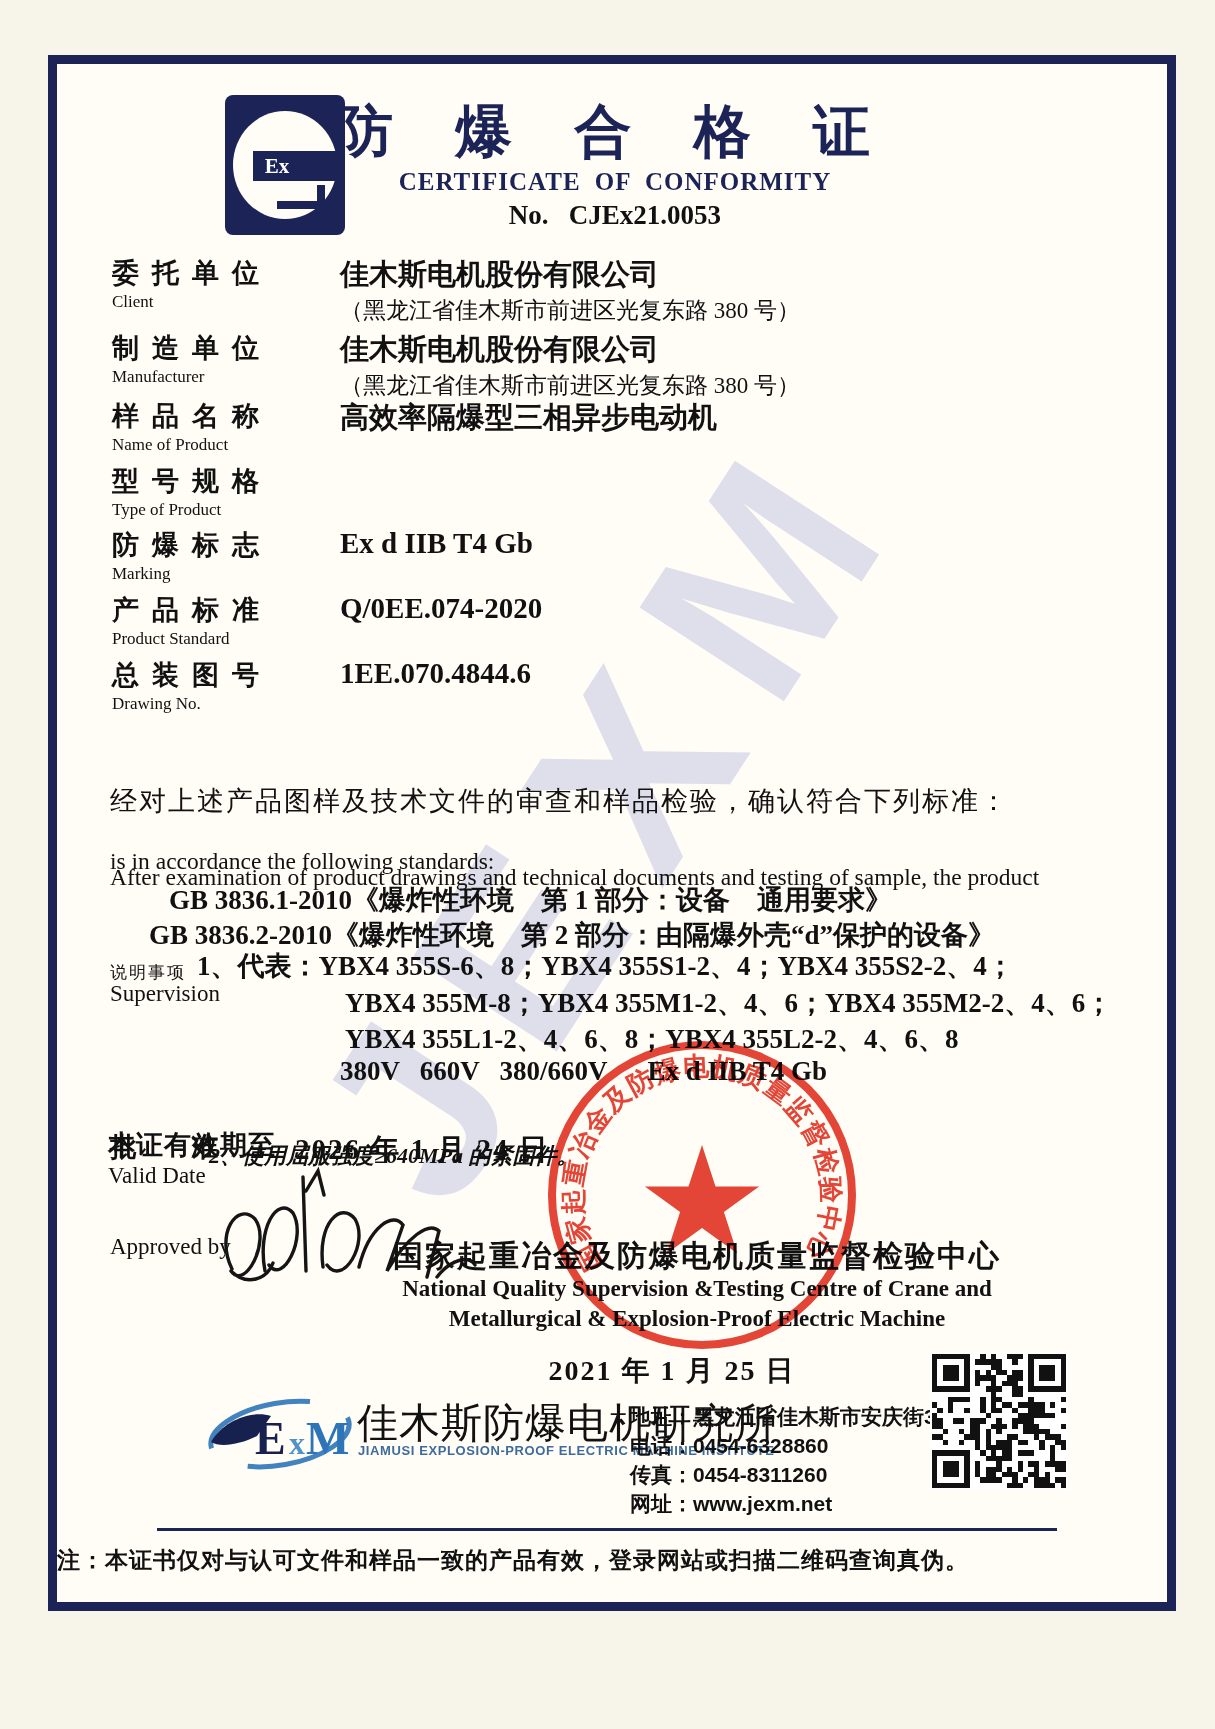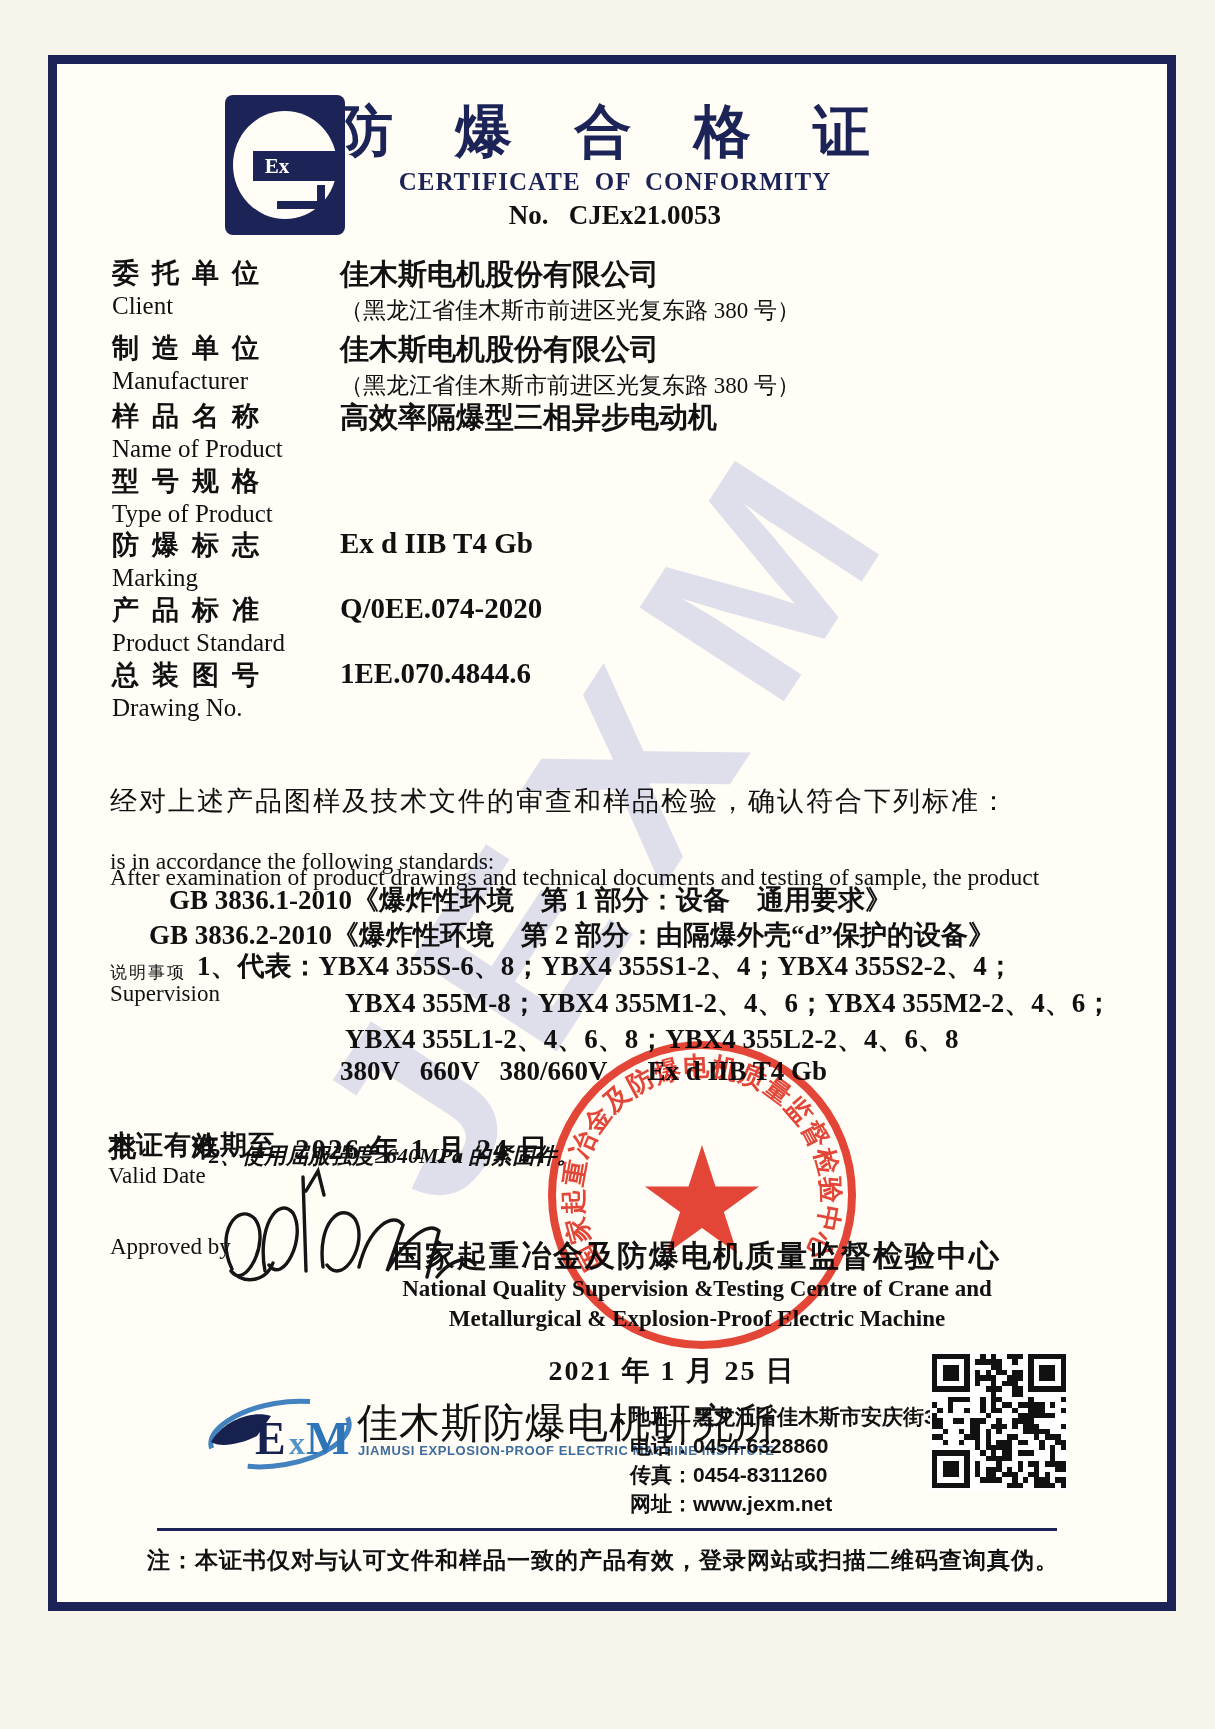--- a/index.html
+++ b/index.html
@@ -24,21 +24,21 @@
   .exmark-hook{left:52px;top:90px;width:40px;height:16px;border-bottom:8px solid #1c2356;border-right:8px solid #1c2356;}
 
   .title{left:258px;top:30px;width:600px;text-align:center;font-size:57px;font-weight:bold;
          color:#1c2356;letter-spacing:24px;white-space:nowrap;}
   .subtitle{left:258px;top:104px;width:600px;text-align:center;font-size:25px;font-weight:bold;
             color:#1c2356;letter-spacing:1px;word-spacing:7px;}
   .certno{left:258px;top:136px;width:600px;text-align:center;font-size:27px;font-weight:bold;white-space:pre;}
 
   .field{left:55px;width:1010px;height:72px;}
   .f-zh{position:absolute;left:0;top:0;font-size:27px;font-weight:bold;letter-spacing:13px;white-space:nowrap;}
-  .f-en{position:absolute;left:0;top:37px;font-size:25px;}
+  .f-en{position:absolute;left:0;top:37px;font-size:17px;}
   .f-val{position:absolute;left:228px;top:0;font-size:29px;font-weight:bold;white-space:pre;}
   .f-val2{position:absolute;left:228px;top:40px;font-size:23px;white-space:pre;}
 
   .stmt-zh{left:53px;top:719px;font-size:27px;font-weight:normal;letter-spacing:2px;white-space:nowrap;}
   .stmt-en1{left:53px;top:753px;font-size:23.5px;margin-top:47px;}
   .stmt-en2{left:53px;top:784px;font-size:23.5px;}
   .std1{left:92px;top:818px;font-size:27px;font-weight:bold;white-space:nowrap;margin-left:20px;}
   .std2{left:92px;top:853px;font-size:27px;font-weight:bold;white-space:nowrap;}
 
   .expl-zh{left:53px;top:881px;font-size:17px;font-weight:normal;letter-spacing:2px;margin-top:16px;}
@@ -71,21 +71,21 @@
   .inst-en{left:301px;top:1379px;font-size:13px;font-weight:bold;font-family:"Liberation Sans",sans-serif;
            color:#3e6b9d;letter-spacing:0.6px;white-space:nowrap;}
 
   .contact{left:573px;top:1338px;width:360px;font-family:"Liberation Sans",sans-serif;
            font-size:21px;font-weight:600;line-height:29px;}
   .contact div{white-space:nowrap;}
 
   .qr{left:873px;top:1288px;width:138px;height:138px;background:#fff;padding:2px;box-sizing:border-box;}
 
   .footline{left:100px;top:1464px;width:900px;height:3px;background:#1c2356;}
-  .footnote{left:0;top:1481px;width:1092px;text-align:center;font-family:"Liberation Sans",sans-serif;
+  .footnote{left:0;top:1481px;width:1092px;font-family:"Liberation Sans",sans-serif;
             font-size:23px;font-weight:bold;letter-spacing:1px;white-space:nowrap;}
 </style>
 </head>
 <body>
 
 <div class="page">
   <div class="frame">
 
     <div class="watermark">JEXM</div>
 

